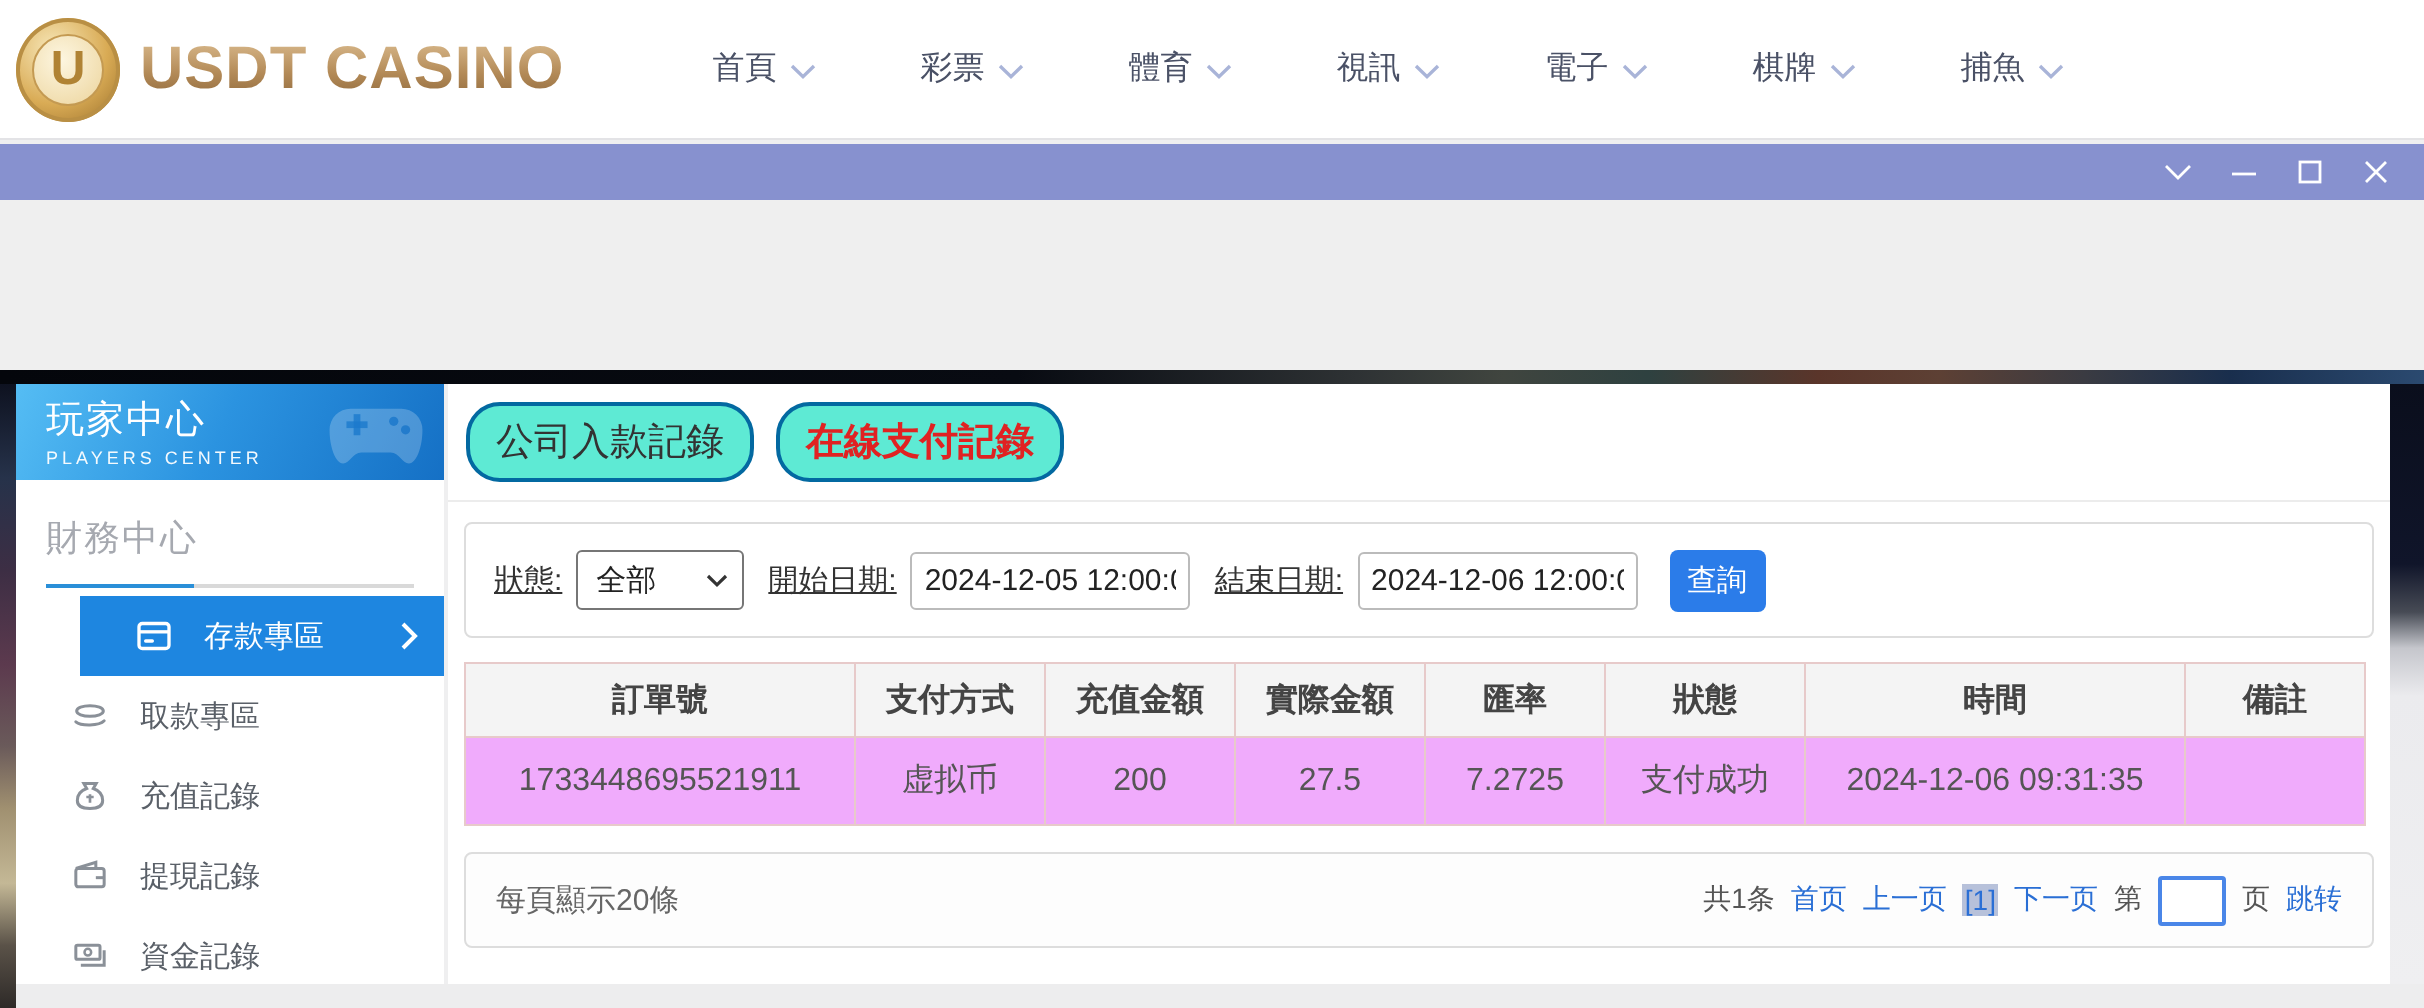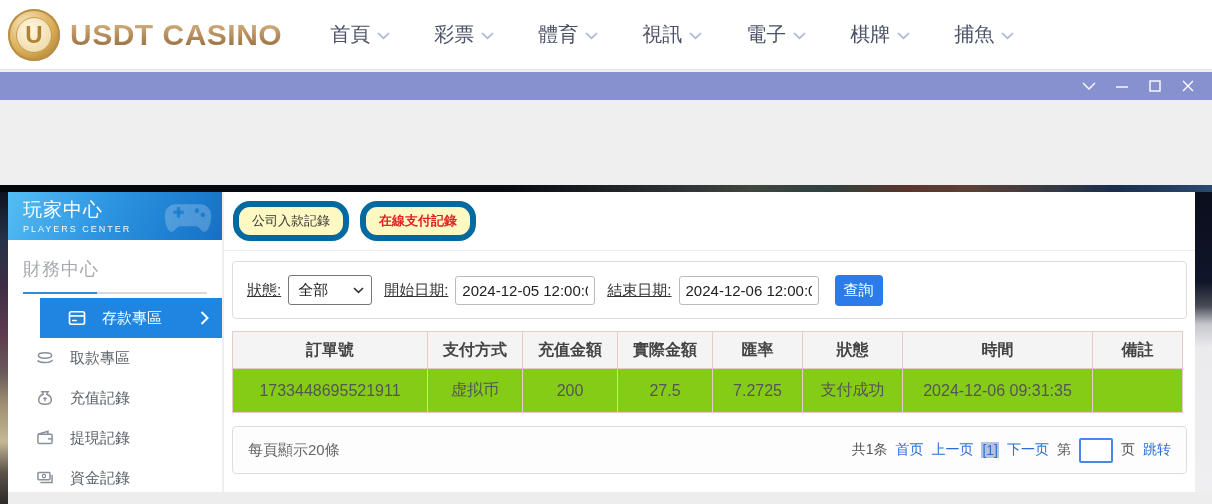--- a/index.html
+++ b/index.html
@@ -13,22 +13,22 @@
   .logo-coin { width:52px; height:52px; border-radius:50%; flex:0 0 auto;
                background:radial-gradient(circle at 35% 30%, #f7e7b8, #d9ab55 55%, #9a6f2a);
                box-shadow:inset 0 0 0 2px #b98f44; display:flex; align-items:center; justify-content:center; }
   .logo-coin-inner { width:36px; height:36px; border-radius:50%; background:radial-gradient(circle at 40% 35%, #fdf6e0, #ecd49c);
                border:1px solid #c49a52; display:flex; align-items:center; justify-content:center;
                font-weight:bold; font-size:24px; color:#b08334; }
   .logo-text { margin-left:10px; font-size:30px; font-weight:800; letter-spacing:.5px;
                background:linear-gradient(180deg,#d9b98c 5%,#b38a57 55%,#8c663a 100%);
                -webkit-background-clip:text; background-clip:text; color:transparent; white-space:nowrap; }
   .nav { display:flex; margin-left:48px; }
-  .nav-item { width:104px; display:flex; align-items:center; gap:7px;
-              font-size:20px; color:#4a5166; cursor:pointer; }
+  .nav-item { width:104px; display:flex; align-items:center; justify-content:center; gap:7px;
+              font-size:16px; color:#4a5166; cursor:pointer; }
   .nav-item svg { margin-top:2px; }
 
   
   .winbar { position:absolute; top:72px; left:0; width:1212px; height:28px; background:#8791cf;
             display:flex; justify-content:flex-end; align-items:center; padding-right:8px; }
   .win-btn { width:33px; height:28px; display:flex; align-items:center; justify-content:center; cursor:pointer; }
 
   
   .grayzone { position:absolute; top:100px; left:0; width:1212px; height:85px; background:#efefef; }
 
@@ -56,40 +56,40 @@
   .menu-item { height:40px; display:flex; align-items:center; gap:15px; padding-left:27px;
                color:#5a6068; font-size:15px; cursor:pointer; position:relative; }
   .menu-item .mi-icon { color:#8a9098; display:flex; }
   .menu-item.active { background:#1e86e0; color:#fff;margin-left:32px; }
   .menu-item.active .mi-icon { color:#fff; }
   .mi-chevron { position:absolute; right:13px; top:13px; }
 
   
   .main { position:absolute; top:192px; left:224px; width:971px; height:300px; background:#fff; }
   .tabs { padding:9px 0 0 9px; display:flex; gap:11px; }
-  .tab-pill { border:6px solid #0369a1; border-radius:17px; padding:5px 13px; font-size:13px;
-              color:#333; background:#fef9c3; cursor:pointer; white-space:nowrap; }
+  .tab-pill { border:2px solid #0369a1; border-radius:17px; padding:5px 13px; font-size:19px;
+              color:#333; background:#5eead4; cursor:pointer; white-space:nowrap; }
   .tab-pill.red { color:#e02222;font-weight:bold; }
   .tabs-divider { margin-top:9px; height:1px; background:#ececec; }
 
   .filterbox { margin:10px 8px 0 8px; border:1px solid #ddd; border-radius:4px; height:58px;
                display:flex; align-items:center; padding-left:14px; font-size:15px; color:#333; }
   .f-label { margin-right:7px; white-space:nowrap;text-decoration:underline; }
   .f-select { width:84px; height:30px; border:1px solid #767676; border-radius:3px; background:#fff;
               display:flex; align-items:center; justify-content:space-between; padding:0 7px 0 9px;
               margin-right:12px; cursor:pointer; font-size:15px; color:#222;text-align:right; }
   .f-input { width:140px; height:29px; border:1px solid #bbb; border-radius:3px; font-size:15px;
              color:#222; padding:0 6px; margin-right:12px; font-family:"Liberation Sans",sans-serif; }
   .f-btn { width:48px; height:31px; margin-left:4px; background:#2b7ce9; border:none; border-radius:4px;
            color:#fff; font-size:15px; cursor:pointer; font-family:"Liberation Sans",sans-serif; }
 
   table.rec { margin:12px 8px 0 8px; border-collapse:collapse; table-layout:fixed; }
   table.rec th { background:#f4f4f4; font-weight:bold; color:#444; height:37px; font-size:16px;
                  border:1px solid #e7caca; }
-  table.rec td { height:44px; text-align:center; color:#555; font-size:16px; background:#84cc16;
+  table.rec td { height:44px; text-align:center; color:#555; font-size:16px; background:#f0abfc;
                  border:1px solid #e7caca; }
   td.order { font-size:17px; }
 
   .pagebox { margin:13px 8px 0 8px; border:1px solid #ddd; border-radius:4px; height:48px; background:#fdfdfd;
              display:flex; align-items:center; justify-content:space-between; padding:0 15px; }
   .pp-left { font-size:15px; color:#666; }
   .pp-right { display:flex; align-items:center; gap:8px; font-size:14px; color:#555; }
   .pg-link { color:#2a6fd5; cursor:pointer; text-decoration:none; }
   .pg-current { color:#2a6fd5; background:#b7c1da; padding:0 1px; }
   .pg-input { width:34px; height:25px; border:2px solid #4a86e8; border-radius:2px; font-size:14px;

